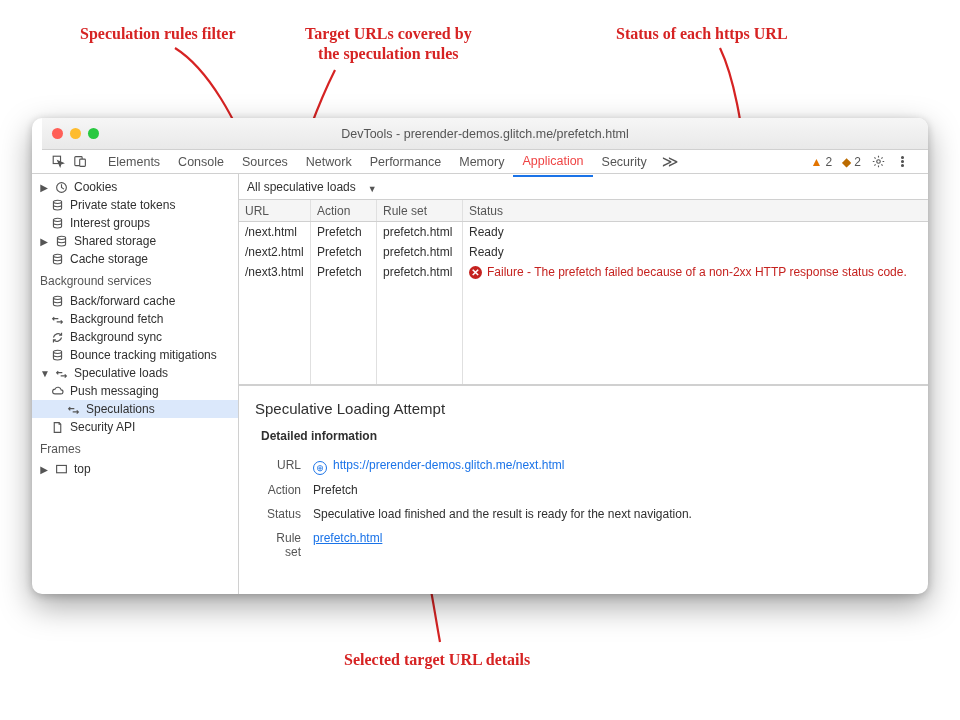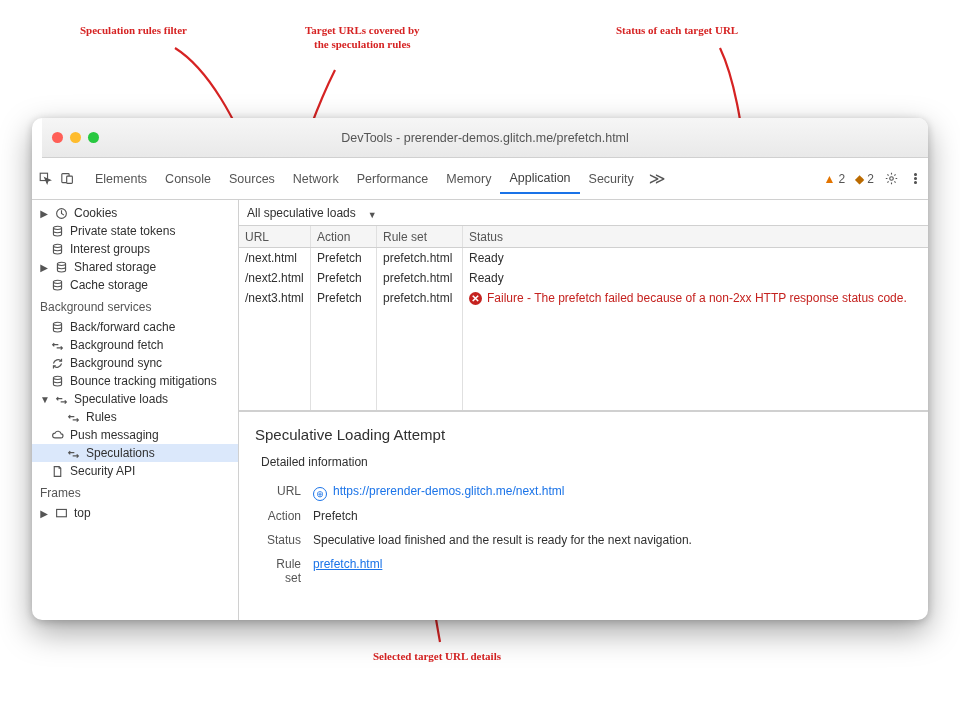--- a/index.html
+++ b/index.html
@@ -9,63 +9,63 @@
     background: #fff;
     width: 960px;
     height: 720px;
     position: relative;
     color: #303030;
   }
   .annotation {
     position: absolute;
     font-family: "Comic Sans MS", "Marker Felt", cursive;
     font-weight: bold;
-    font-size: 11px;
+    font-size: 16px;
     color: #d62323;
     text-align: center;
     line-height: 1.25;
   }
   .arrow-svg { position: absolute; pointer-events: none; }
   .window {
     position: absolute;
     left: 32px; top: 118px;
     width: 896px;
     background: #fff;
     border-radius: 10px;
     box-shadow: 0 12px 32px rgba(0,0,0,0.35), 0 2px 8px rgba(0,0,0,0.2);
     overflow: hidden;
   }
   .titlebar {
-    height: 40px;
+    height: 32px;
     background: linear-gradient(#f6f6f6,#e9e9e9);
     border-bottom: 1px solid #d0d0d0;
     display: flex;
     align-items: center;
     position: relative;
     margin-left: 10px;
   }
   .traffic { display:flex; gap:7px; margin-left:10px; }
   .dot { width:11px; height:11px; border-radius:50%; }
   .dot.red{background:#ff5f57;} .dot.yellow{background:#febc2e;} .dot.green{background:#28c840;}
   .title-text {
     position:absolute; left:0; right:0; text-align:center;
     font-size:12.5px; color:#555; font-weight:500;
   }
   .tabbar {
-    height: 42px;
+    height: 24px;
     display:flex; align-items:center;
     border-bottom: 1px solid #d0d0d0;
-    padding: 0 6px;
+    padding: 0 19px;
     font-size:12.5px;
     color:#555;
   }
   .tabbar .tool-icons { display:flex; gap:8px; align-items:center; margin-right:12px; }
   .tabbar .tabs { display:flex; gap:0; }
   .tabbar .tab { padding: 0 9px; height:30px; display:flex; align-items:center; cursor:pointer; }
-  .tabbar .tab.active { color:#404040; border-bottom:2px solid #1a73e8; }
+  .tabbar .tab.active { color:#ef4444; border-bottom:2px solid #1a73e8; }
   .tabbar .right { margin-left:auto; display:flex; align-items:center; gap:10px; }
   .badge { display:flex; align-items:center; gap:3px; font-size:12px; }
   .warn-tri { color:#e37400; }
   .warn-sq { color:#bb6b00; }
   .content { display:flex; height: 420px; }
   .sidebar {
     width: 207px;
     border-right: 1px solid #d0d0d0;
     padding: 4px 0 6px 0;
     overflow:hidden;
@@ -105,21 +105,21 @@
   .col-url{width:72px;} .col-action{width:66px;} .col-ruleset{width:86px;} .col-status{flex:1;}
   .tbl-body { height: 162px; }
   .status-fail { color:#c5221f; display:flex; align-items:center; gap:5px; }
   .fail-icon {
     width:13px; height:13px; border-radius:50%;
     background:#c5221f; color:#fff; display:inline-flex;
     align-items:center; justify-content:center; font-size:10px; font-weight:bold;
   }
   .detail { padding: 14px 16px 18px 16px; border-top:1px solid #d0d0d0; }
   .detail h2 { font-size:15px; font-weight:500; margin-bottom:12px; }
-  .detail h3 { font-size:12px; font-weight:400; margin-bottom:10px; padding-left:6px; }
+  .detail h3 { font-size:12px; font-weight:700; margin-bottom:10px; padding-left:6px; }
   .drow { display:flex; padding: 5px 0 5px 6px; font-size:12px; }
   .drow .dk { width:52px; color:#555; text-align:right; padding-right:12px; }
   .drow .dv { flex:1; }
   .link { color:#1a73e8; cursor:pointer; }
   .link.under { text-decoration: underline; }
   .url-icon {
     display:inline-flex; width:14px; height:14px; border:1.2px solid #1a73e8;
     border-radius:50%; align-items:center; justify-content:center;
     font-size:9px; color:#1a73e8; margin-right:6px; position:relative; top:2px;
   }
@@ -130,22 +130,22 @@
   .tbl-body-cols div { border-right:1px solid #e0e0e0; }
   .tbl-body-cols div:last-child{border:none;}
   .chev { font-size:16px; color:#555; }
 </style>
 </head>
 <body>
 
 <div class="annotation" style="left:80px; top:24px;">Speculation rules filter</div>
 <div class="annotation" style="left:305px; top:24px; white-space:pre;">Target URLs covered by
 the speculation rules</div>
-<div class="annotation" style="left:616px; top:24px;">Status of each target URL</div>
-<div class="annotation" style="left:373px; top:650px;">Selected target URL details</div>
+<div class="annotation" style="left:616px; top:24px;">Status of each https URL</div>
+<div class="annotation" style="left:344px; top:650px;">Selected target URL details</div>
 
 <svg class="arrow-svg" style="left:0;top:0;" width="960" height="720">
   <defs>
     <marker id="ah" markerWidth="8" markerHeight="8" refX="6" refY="4" orient="auto">
       <path d="M0,0 L8,4 L0,8 Z" fill="#d62323"></path>
     </marker>
   </defs>
   <path d="M 175 48 C 210 70, 235 120, 258 172" stroke="#d62323" stroke-width="2.2" fill="none" marker-end="url(#ah)"></path>
   <path d="M 335 70 C 320 100, 300 150, 288 200" stroke="#d62323" stroke-width="2.2" fill="none" marker-end="url(#ah)"></path>
   <path d="M 720 48 C 740 90, 745 160, 752 198" stroke="#d62323" stroke-width="2.2" fill="none" marker-end="url(#ah)"></path>
@@ -307,29 +307,20 @@
         </div>
         <div class="side-item hasarrow">
           <span class="tri">▼</span>
           <span class="icon">
             <svg viewBox="0 0 16 16">
               <path d="M4 5l-2 2 2 2M2 7h7"></path>
               <path d="M12 9l2 2-2 2M14 11H7"></path>
             </svg>
           </span>
           <span>Speculative loads</span>
-        </div>
-        <div class="side-item indent1">
-          <span class="icon">
-            <svg viewBox="0 0 16 16">
-              <path d="M4 5l-2 2 2 2M2 7h7"></path>
-              <path d="M12 9l2 2-2 2M14 11H7"></path>
-            </svg>
-          </span>
-          <span>Rules</span>
         </div>
         <div class="side-item">
           <span class="icon">
             <svg viewBox="0 0 16 16">
               <path d="M5 11a3 3 0 010-6 4 4 0 017.5 1A2.5 2.5 0 0112 11H5z"></path>
             </svg>
           </span>
           <span>Push messaging</span>
         </div>
         <div class="side-item indent1 selected">

